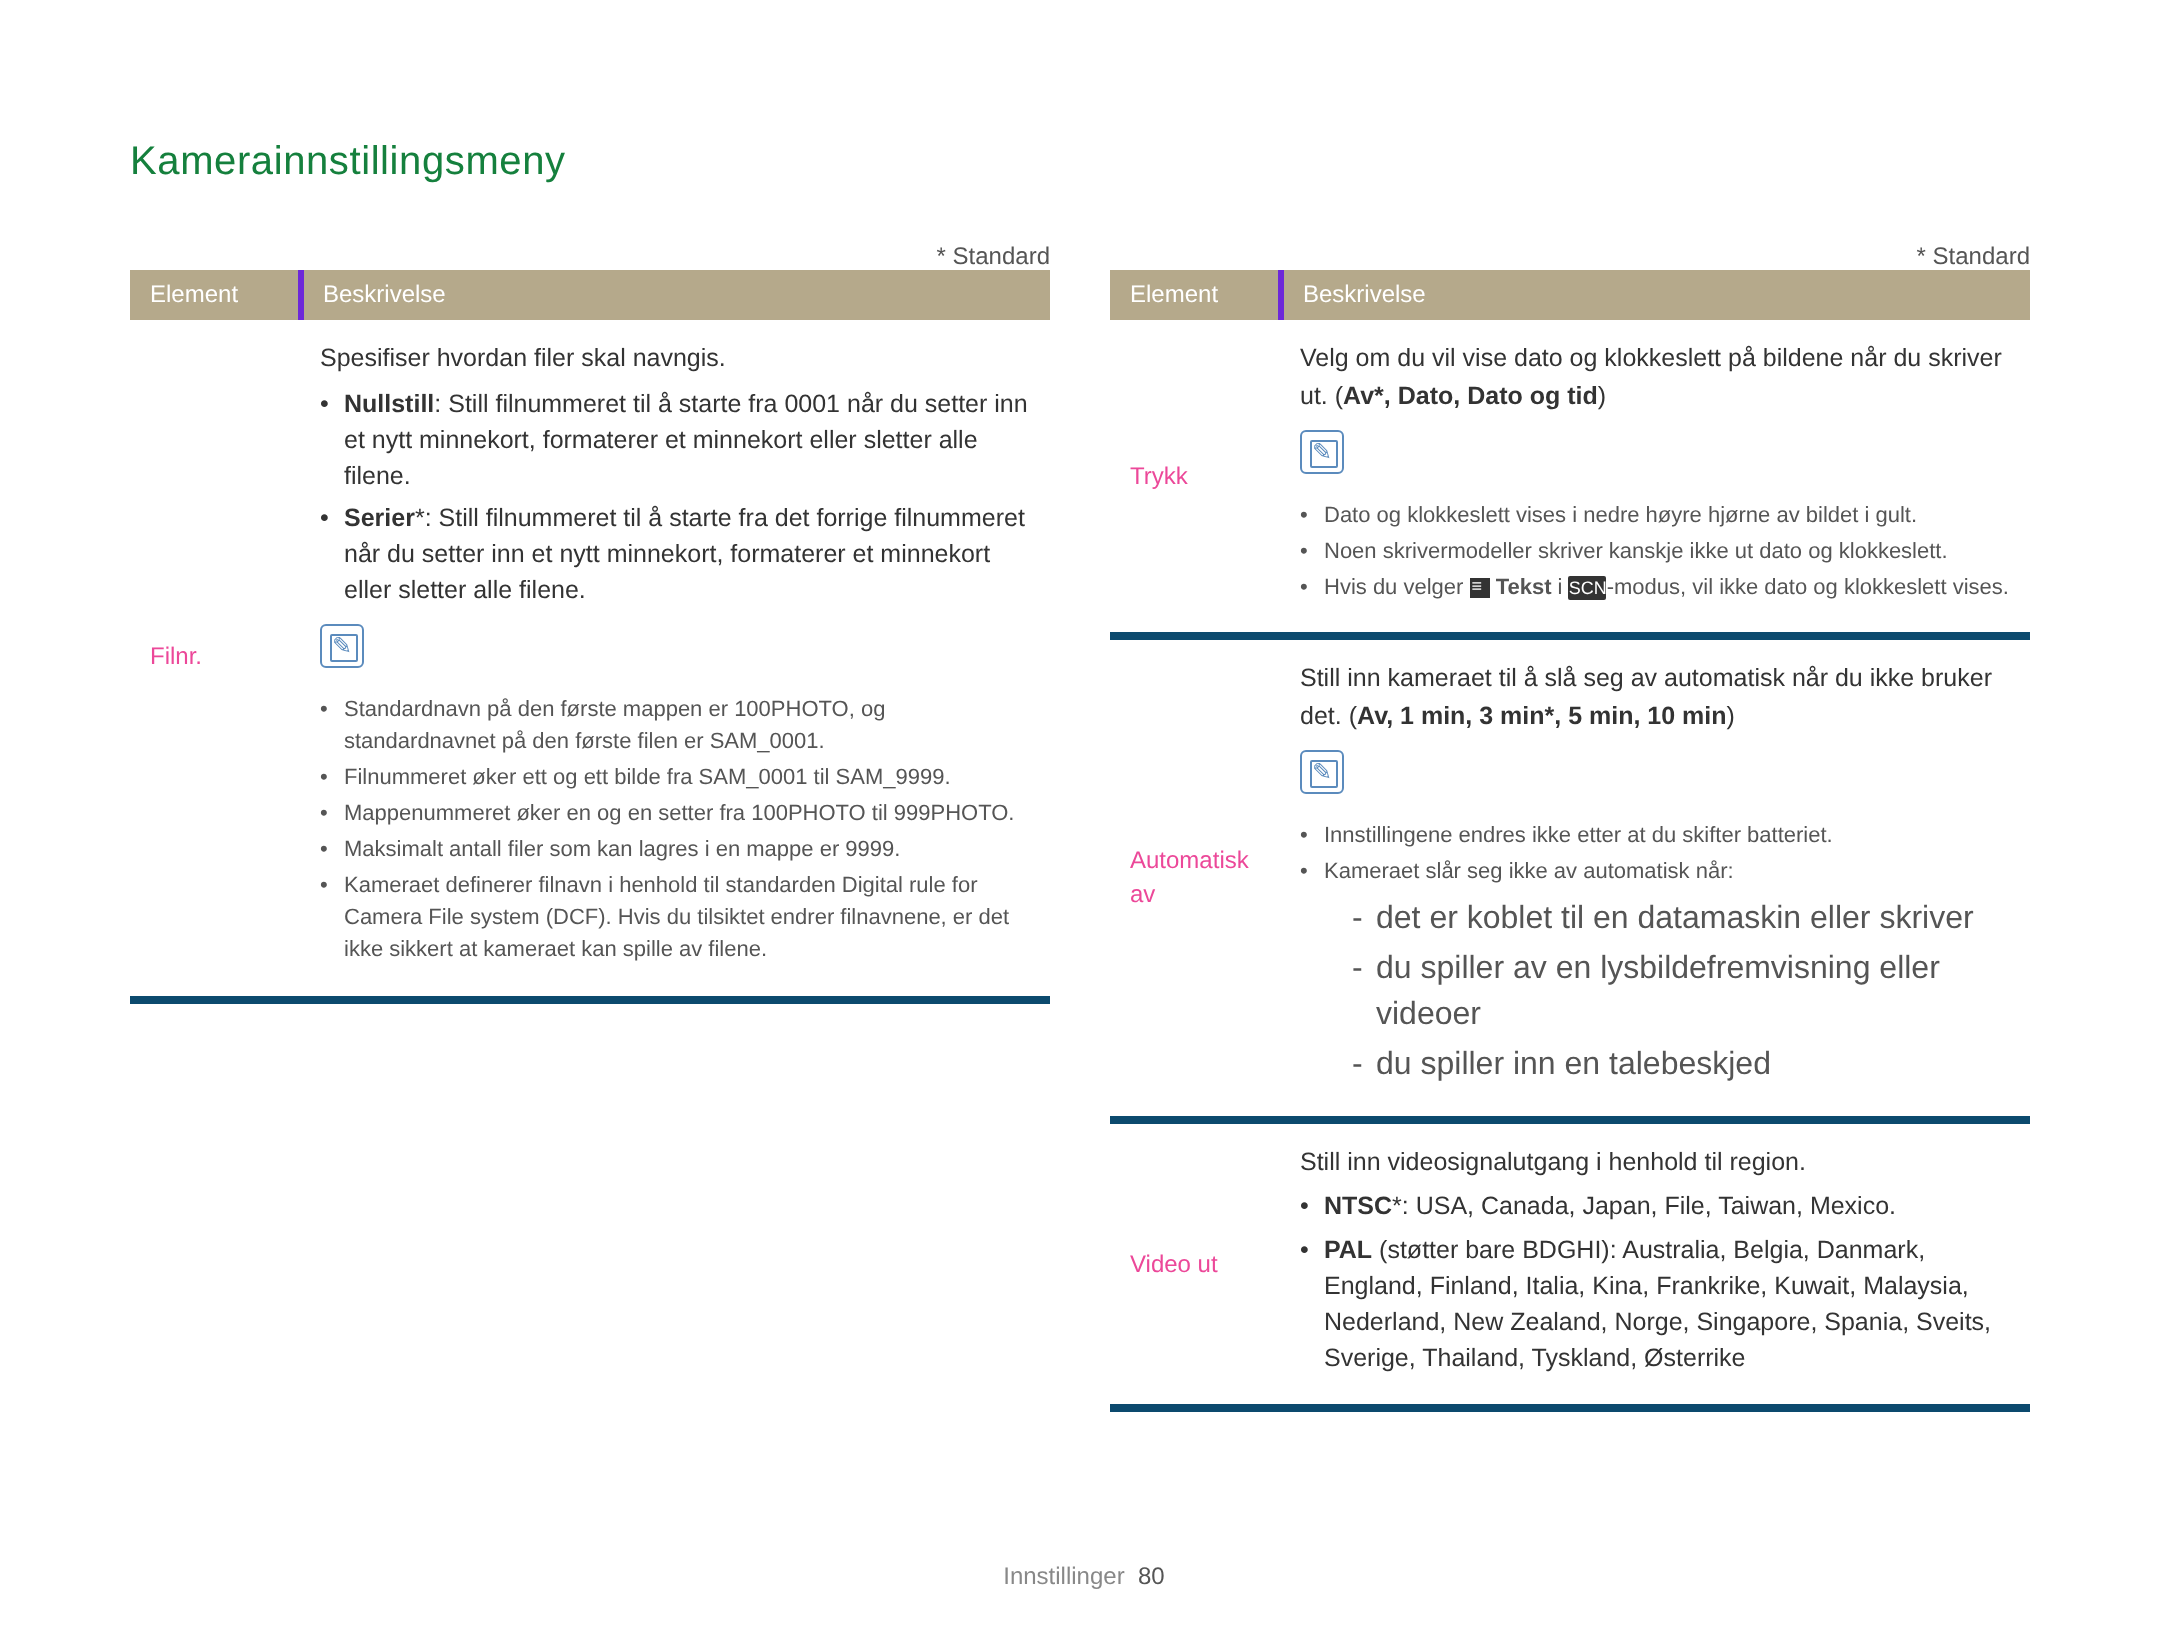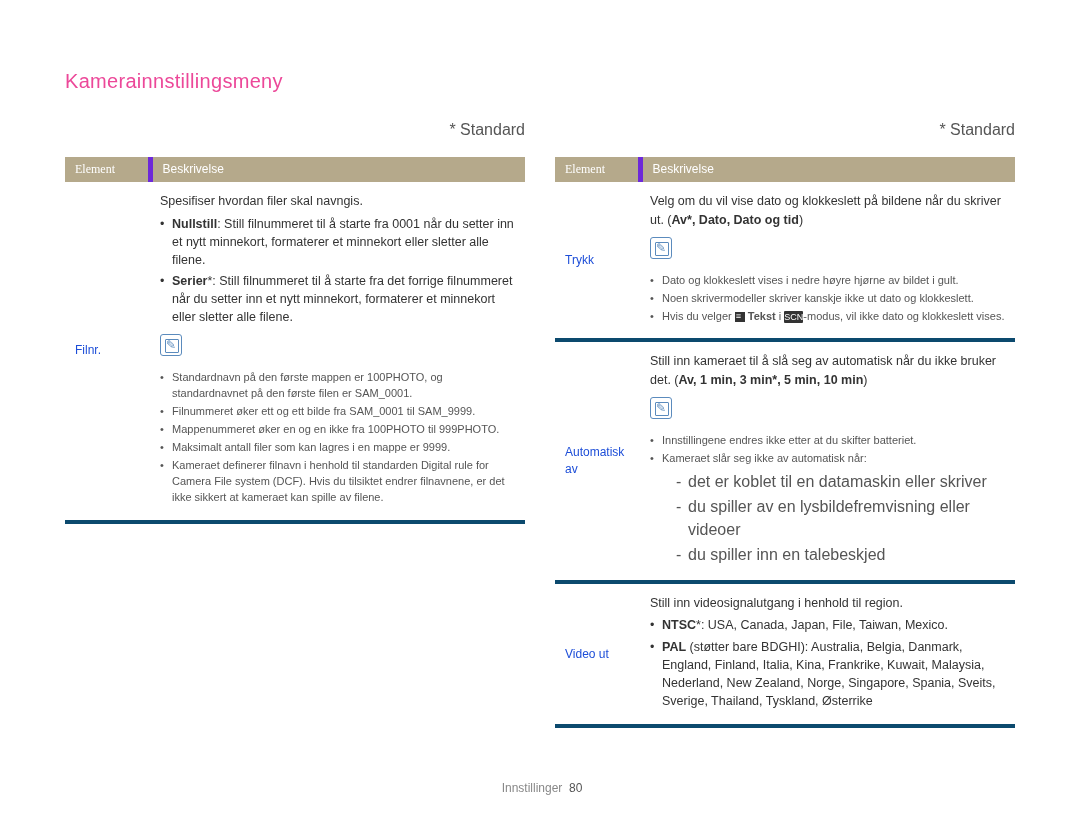--- a/index.html
+++ b/index.html
@@ -8,65 +8,64 @@
     width: 1080px;
     height: 815px;
     background: #fff;
     color: #444;
     position: relative;
     padding: 70px 65px 0 65px;
   }
   .page-title {
     font-size: 20px;
     font-weight: 300;
-    color: #ec4899;
+    color: #15803d;
     letter-spacing: 0.3px;
     margin-bottom: 28px;
   }
   .columns {
     display: flex;
     gap: 30px;
   }
   .col {
     width: 460px;
   }
   .standard-note {
     text-align: right;
-    font-size: 16px;
+    font-size: 12px;
     color: #555;
-    margin-bottom: 18px;
+    margin-bottom: 0;
   }
   table {
     border-collapse: collapse;
     width: 100%;
     font-size: 12.5px;
     line-height: 1.45;
   }
   thead th {
     background: #b5a98b;
     color: #fff;
     font-weight: 400;
     text-align: left;
     padding: 4px 10px;
     font-size: 12px;
   }
   thead th:first-child {
     width: 85px;
-    border-right: 5px solid #6d28d9;
-    font-family: Liberation Serif, serif;
+    border-right: 3px solid #6d28d9;
   }
   tbody td {
     padding: 10px 10px;
     vertical-align: middle;
     border-bottom: 4px solid #0c4a6e;
     color: #333;
   }
   tbody td:first-child {
     width: 85px;
-    color: #1d4ed8;
+    color: #ec4899;
     font-size: 12px;
   }
   .desc-line { margin-bottom: 4px; }
   ul.bullets {
     list-style: none;
     padding-left: 0;
     margin: 4px 0;
   }
   ul.bullets > li {
     position: relative;
@@ -197,21 +196,21 @@
               <li>
                 <span class="bold">Serier</span><span>*: Still filnummeret til å starte fra det forrige filnummeret når du setter inn et nytt minnekort, formaterer et minnekort eller sletter alle filene.</span>
               </li>
             </ul>
             <div class="note-block">
               <div class="note-icon"></div>
               <div class="note-content">
                 <ul class="bullets">
                   <li>Standardnavn på den første mappen er 100PHOTO, og standardnavnet på den første filen er SAM_0001.</li>
                   <li>Filnummeret øker ett og ett bilde fra SAM_0001 til SAM_9999.</li>
-                  <li>Mappenummeret øker en og en ikke fra 100PHOTO til 999PHOTO.</li>
+                  <li>Mappenummeret øker en og en setter fra 100PHOTO til 999PHOTO.</li>
                   <li>Maksimalt antall filer som kan lagres i en mappe er 9999.</li>
                   <li>Kameraet definerer filnavn i henhold til standarden Digital rule for Camera File system (DCF). Hvis du tilsiktet endrer filnavnene, er det ikke sikkert at kameraet kan spille av filene.</li>
                 </ul>
               </div>
             </div>
           </td>
         </tr>
       </tbody>
     </table>
   </div>

